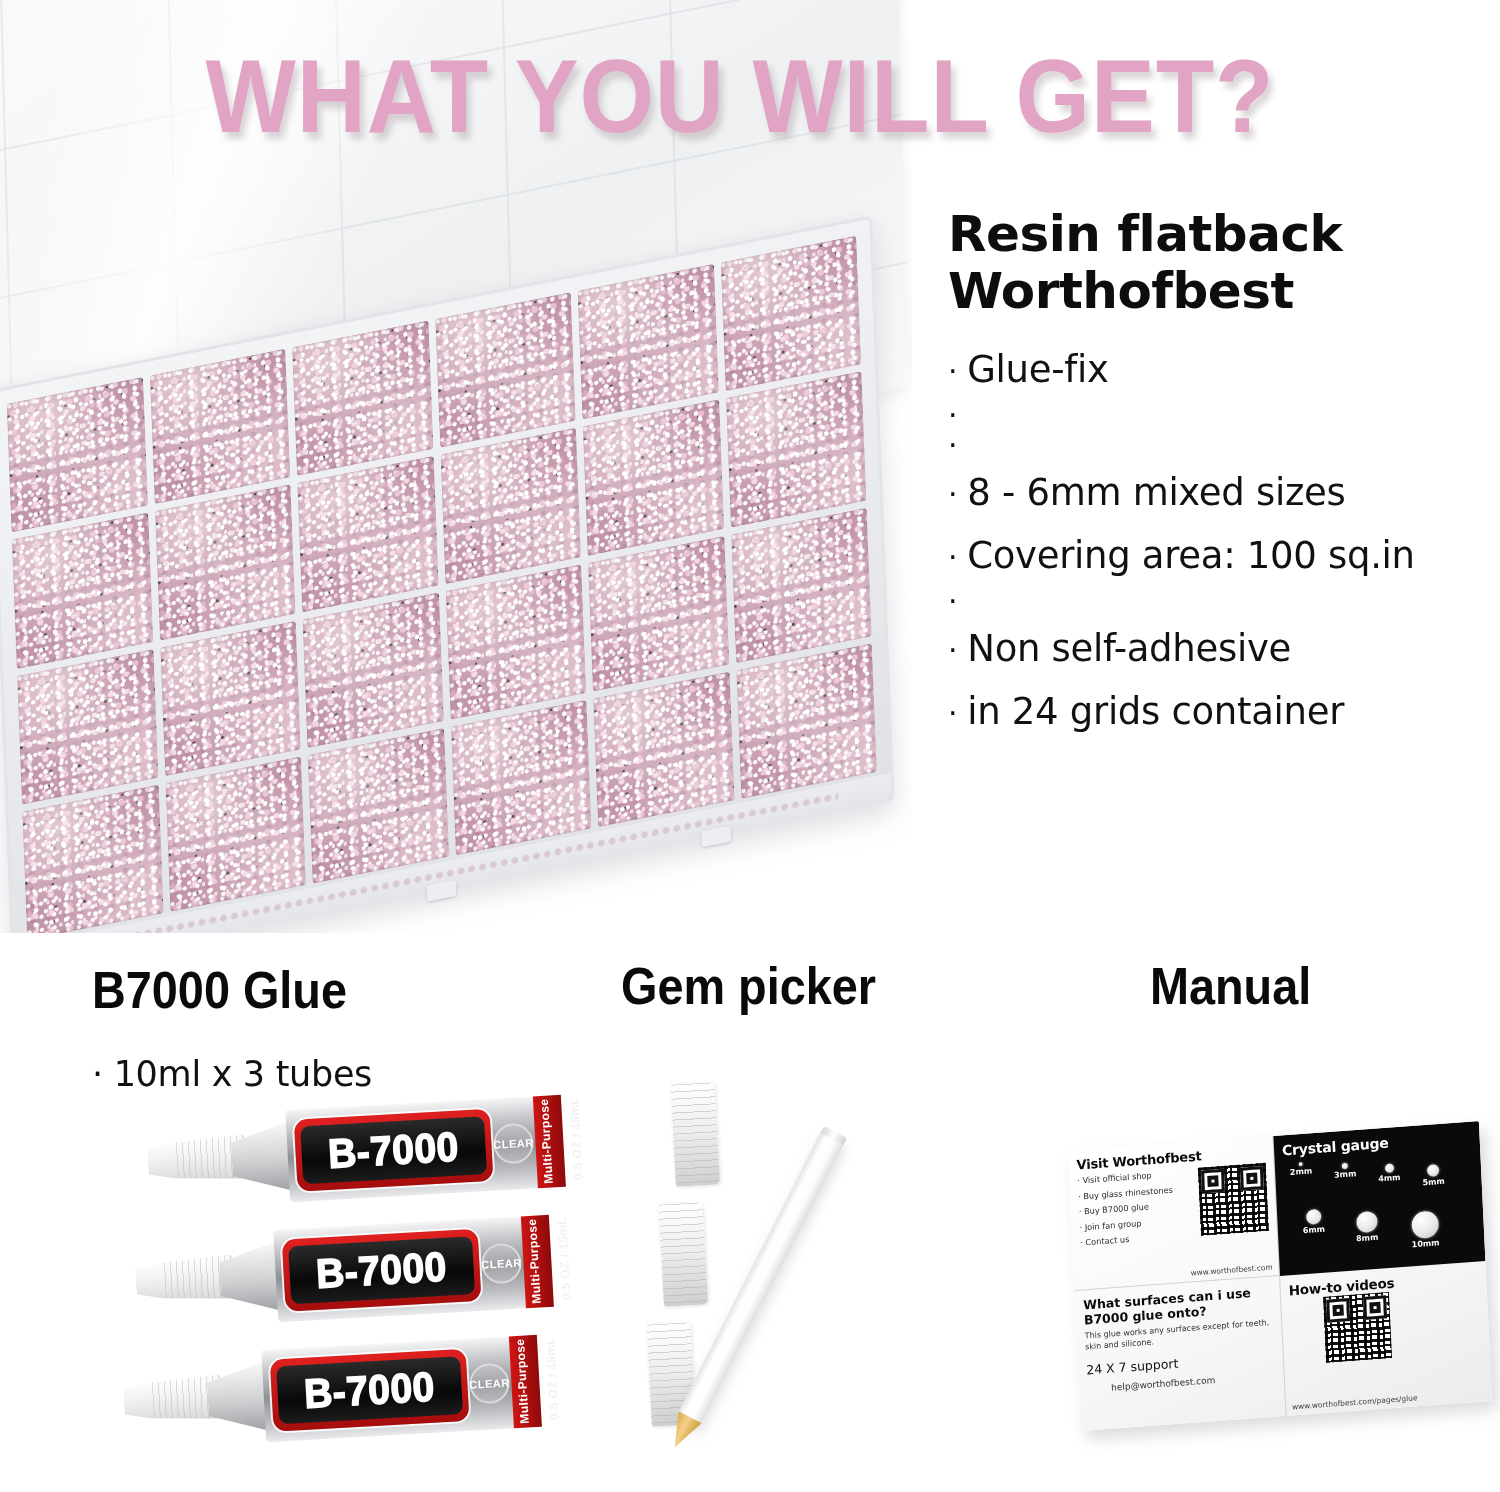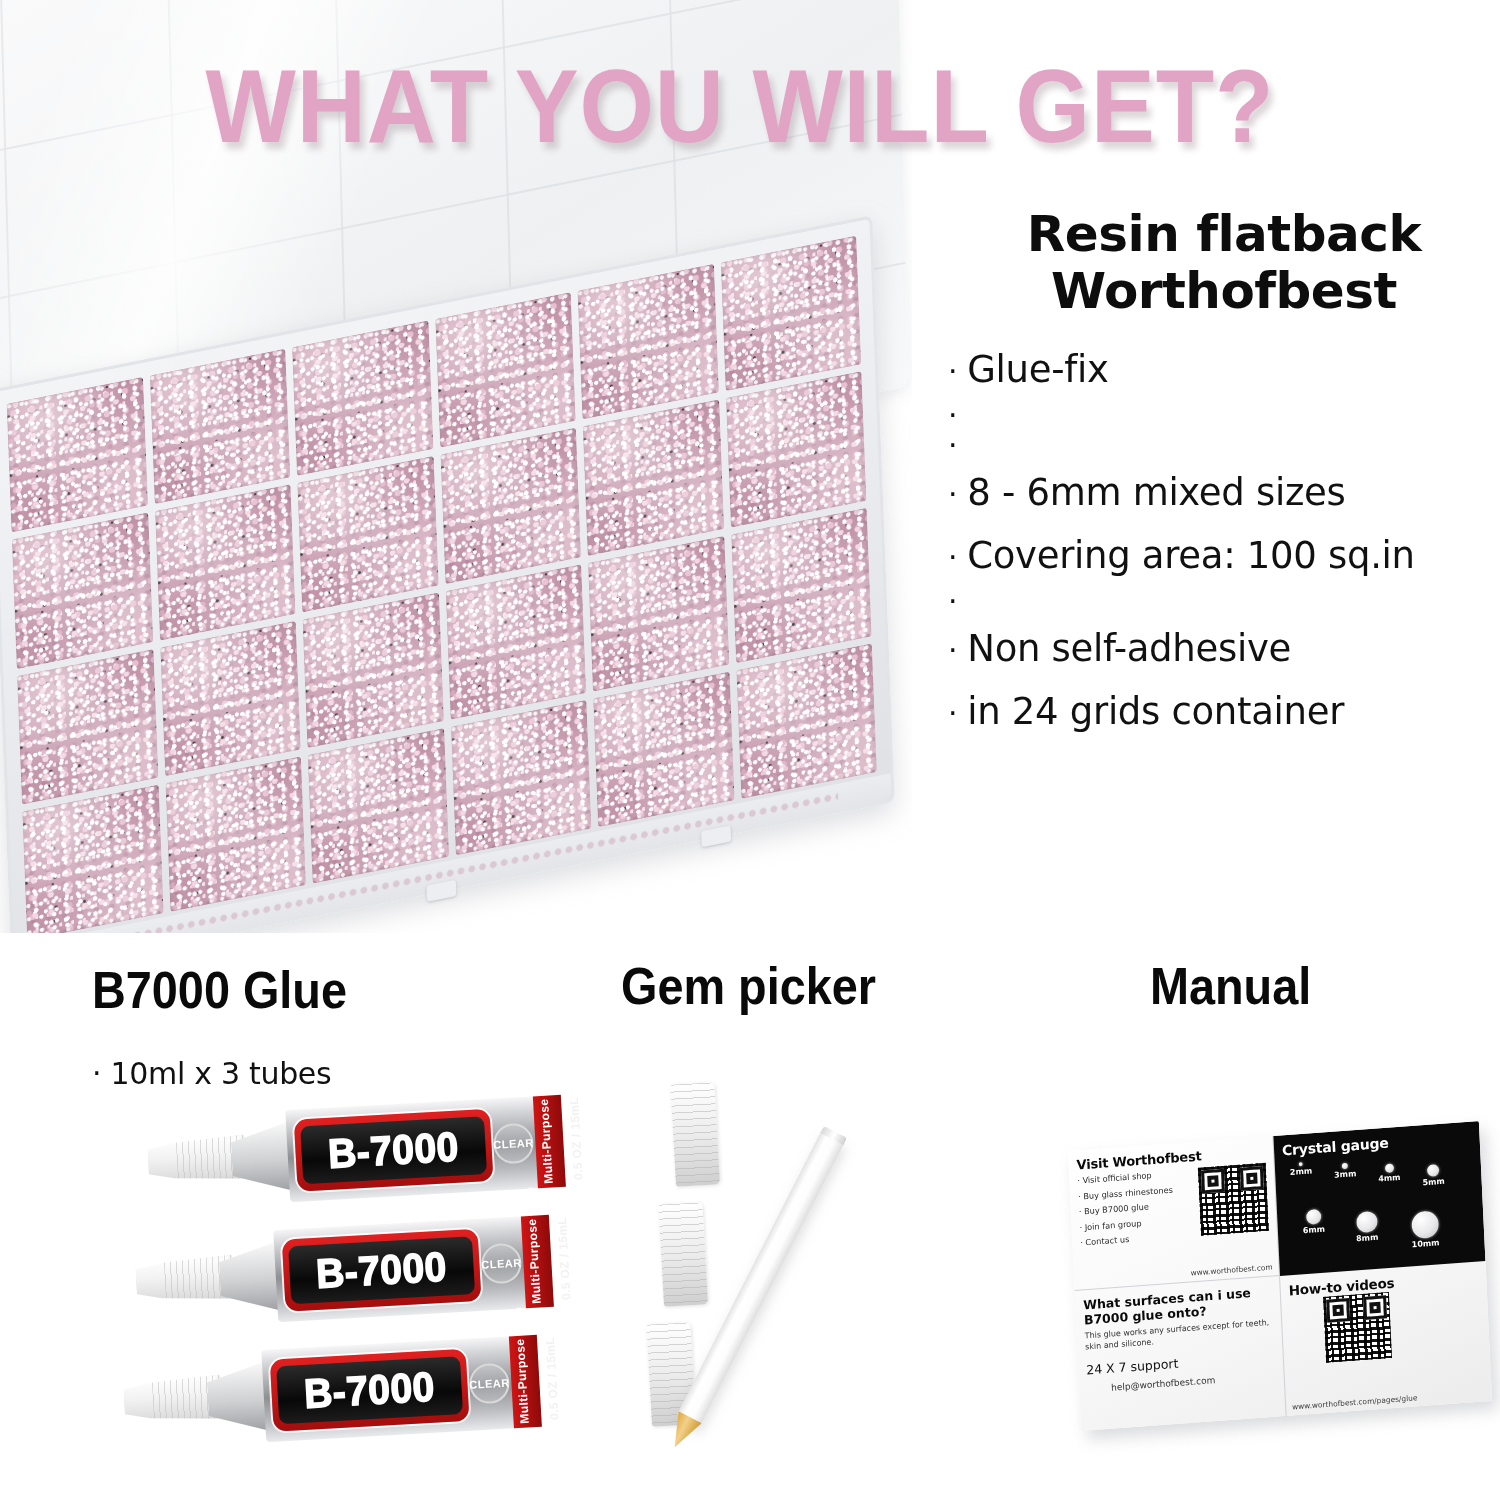--- a/index.html
+++ b/index.html
@@ -6,21 +6,21 @@
   html, body { background: #ffffff; }
   body {
     width: 1500px; height: 1492px;
     position: relative; overflow: hidden;
     font-family: "DejaVu Sans", sans-serif;
     background: #ffffff;
   }
 
   
   #title-banner {
-    position: absolute; left: 0; top: 54px; width: 1480px; height: 110px;
+    position: absolute; left: 0; top: 44px; width: 1480px; height: 110px;
     text-align: center; z-index: 40; pointer-events: none;
   }
   #title-text {
     display: inline-block;
     font-family: "Liberation Sans Narrow", "Liberation Sans", sans-serif;
     font-weight: 700;
     font-size: 104px;
     line-height: 104px;
     letter-spacing: 1px;
     color: #e2a4c4;
@@ -106,21 +106,21 @@
     content:""; position:absolute; left:6%; right:6%; top:7px; height:10px;
     background-image: radial-gradient(circle, #d8c3ce 0 3px, transparent 3.6px);
     background-size: 11px 11px; opacity:.85;
   }
   .clip {
     position:absolute; width:30px; height:16px; background:#eceef1;
     border-radius:3px; box-shadow:0 1px 3px rgba(150,152,158,.5);
   }
 
   
-  #spec-panel { position: absolute; left: 948px; top: 206px; width: 552px; z-index: 30; text-align: center; }
+  #spec-panel { position: absolute; left: 948px; top: 206px; width: 552px; z-index: 30; }
   #spec-title {
     font-family: "DejaVu Sans", sans-serif;
     font-weight: 700; font-size: 50px; line-height: 57px;
     color: #0d0d0d; letter-spacing: -0.5px;
   }
   .spec-list { margin-top: 18px; }
   .spec-item {
     display: flex; align-items: baseline; gap: 10px;
     font-size: 37px; line-height: 63px; color: #111111; font-weight: 400;
     letter-spacing: -0.3px; white-space: nowrap;
@@ -132,21 +132,21 @@
     position: absolute; z-index: 30;
     font-family: "Liberation Sans Narrow", "Liberation Sans", sans-serif;
     font-weight: 700; color: #0a0a0a; white-space: nowrap;
     transform: scaleX(0.90); transform-origin: left center;
   }
   #glue-head   { left: 92px;  top: 962px;  font-size: 52px; line-height: 56px; }
   #picker-head { left: 621px; top: 958px;  font-size: 52px; line-height: 56px; }
   #manual-head { left: 1150px;top: 958px;  font-size: 52px; line-height: 56px; }
   #glue-sub {
     position:absolute; left: 92px; top: 1052px; z-index:30;
-    font-size: 30px; line-height: 44px; color:#111; white-space:nowrap;
+    font-size: 35px; line-height: 44px; color:#111; white-space:nowrap;
     letter-spacing:-0.3px;
   }
 
   
   #tubes { position: absolute; left: 70px; top: 1110px; width: 520px; height: 382px; z-index: 20; }
   .tube {
     position: absolute; width: 430px; height: 96px;
     transform-origin: left center;
   }
   .tube.t1 { left: 78px; top: 6px;   transform: rotate(-3.2deg); }

